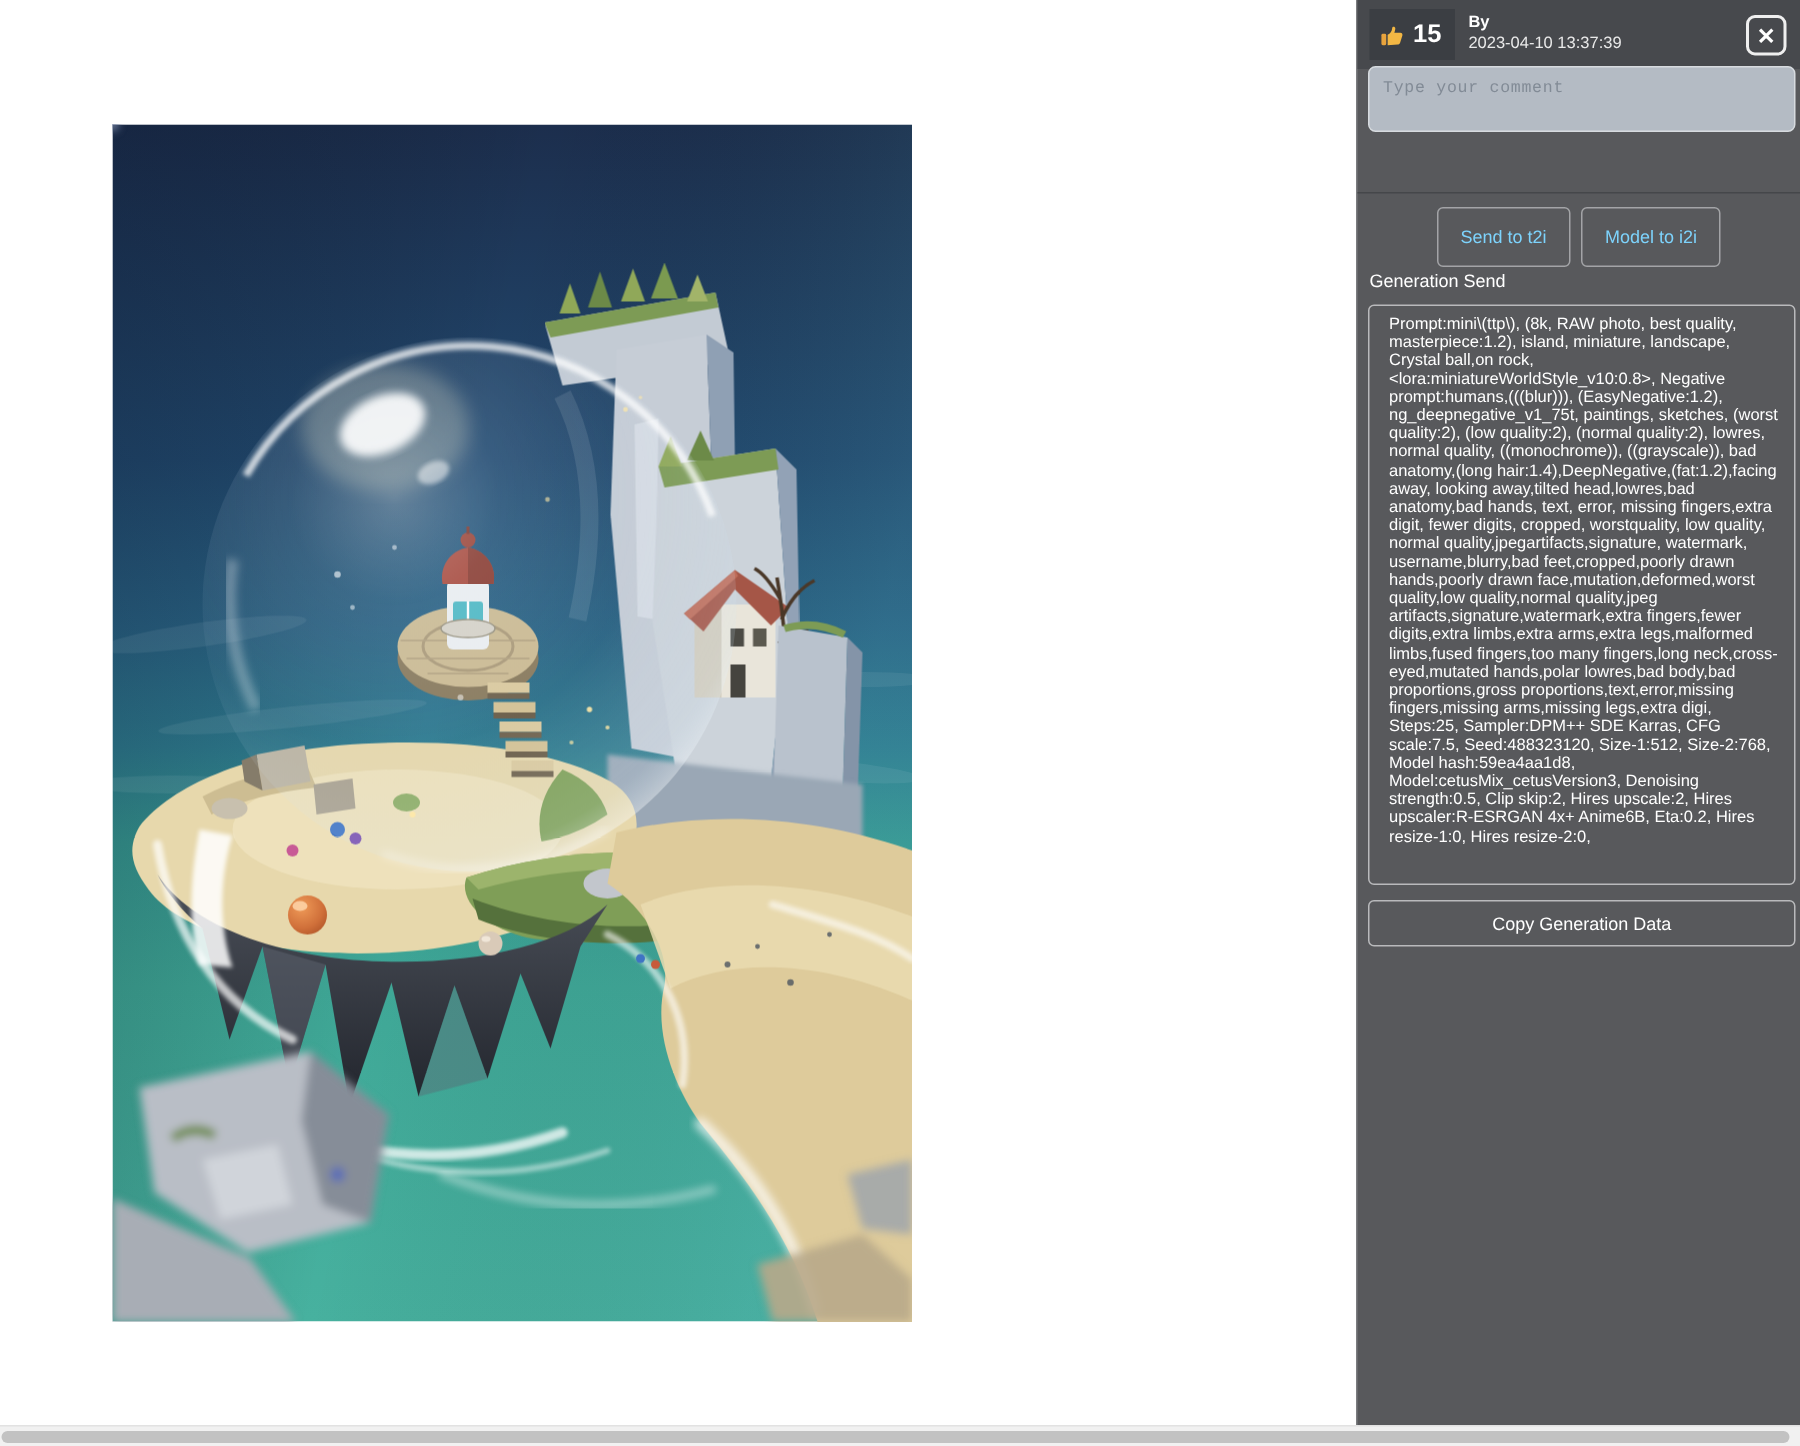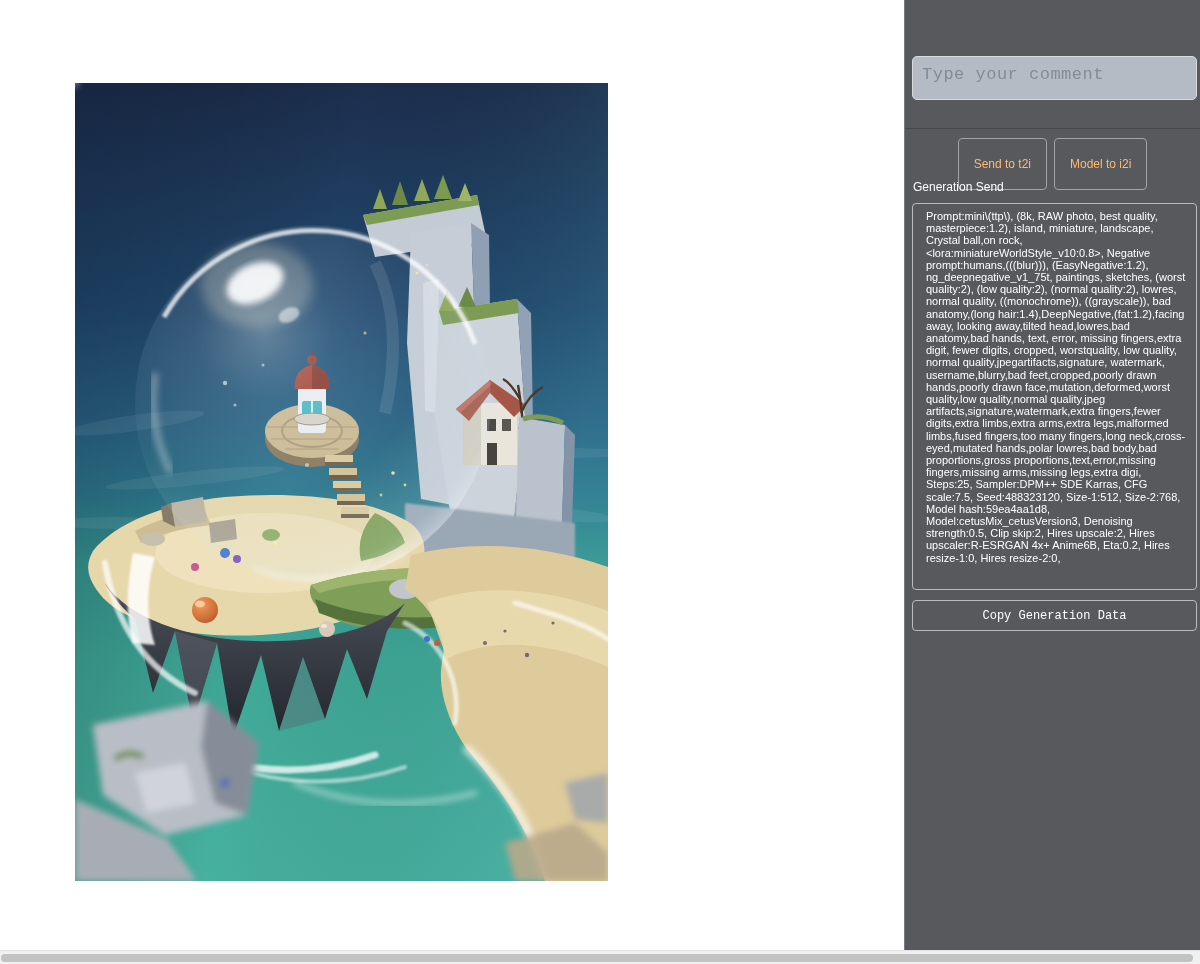--- a/index.html
+++ b/index.html
@@ -14,31 +14,31 @@
   
   .sidebar { position:absolute; left:904px; top:0; width:296px; height:950px; background:#58595c; border-left:1px solid #7b7c7f; }
   .panel-header { position:absolute; left:0; top:0; width:100%; height:46px; background:#47494d; display:flex; align-items:center; padding:0 8px; }
   .like-badge { background:#3b3e43; height:34px; display:flex; align-items:center; gap:5px; padding:0 9px 0 7px; }
   .like-count { color:#fff; font-size:17px; font-weight:bold; }
   .byline { margin-left:9px; display:flex; flex-direction:column; justify-content:center; line-height:1.25; }
   .by-label { color:#fff; font-size:11px; font-weight:bold; }
   .timestamp { color:#e9e9e9; font-size:11px; }
   .close-btn { position:absolute; right:9px; top:10px; width:27px; height:27px; border:2px solid #efefef; border-radius:6px; background:transparent; color:#fff; font-size:15px; font-weight:bold; display:flex; align-items:center; justify-content:center; cursor:pointer; }
 
-  .comment-input { position:absolute; left:7px; top:56px; width:285px; height:44px; background:#b4bbc4; border:1px solid #d7dbdf; border-radius:5px; resize:none; padding:8px 9px; font-family:"Liberation Mono", monospace; font-size:17px; color:#2e3338; }
+  .comment-input { position:absolute; left:7px; top:44px; width:285px; height:44px; background:#b4bbc4; border:1px solid #d7dbdf; border-radius:5px; resize:none; padding:8px 9px; font-family:"Liberation Mono", monospace; font-size:11px; color:#2e3338; }
   .comment-input::placeholder { color:#828b96; letter-spacing:0.5px; }
 
   .divider { position:absolute; left:0; top:128px; width:100%; height:0; border-top:1px solid #45474a; }
 
   .actions-row { position:absolute; left:0; top:138px; width:100%; display:flex; justify-content:center; gap:7px; }
-  .action-btn { height:52px; padding:0 15px; background:transparent; border:1px solid #a3a4a7; border-radius:4px; color:#fdba74; font-size:12px; font-family:"Liberation Sans", sans-serif; display:flex; align-items:center; cursor:pointer;text-align:center; }
+  .action-btn { height:40px; padding:0 15px; background:transparent; border:1px solid #a3a4a7; border-radius:4px; color:#7dd3fc; font-size:12px; font-family:"Liberation Sans", sans-serif; display:flex; align-items:center; cursor:pointer;text-align:center; }
 
   .gen-label { position:absolute; left:8px; top:180px; color:#fff; font-size:12px; }
   .gen-box { position:absolute; left:7px; top:203px; width:285px; height:387px; border:1px solid #b9babc; border-radius:4px; padding:6px 9px 4px 13px; color:#fff; font-size:11px; line-height:12.2px; overflow:hidden; word-wrap:break-word; }
-  .copy-btn { position:absolute; left:7px; top:600px; width:285px; height:31px; background:transparent; border:1px solid #b9babc; border-radius:4px; color:#fff; font-size:12px; font-family:Liberation Mono, monospace; cursor:pointer; }
+  .copy-btn { position:absolute; left:7px; top:600px; width:285px; height:31px; background:transparent; border:1px solid #b9babc; border-radius:4px; color:#fff; font-size:12px; font-family:Liberation Sans, sans-serif; cursor:pointer; }
 
   
   .hscroll-track { position:absolute; left:0; top:950px; width:1200px; height:14px; background:#f1f1f1; border-top:1px solid #e2e2e2; }
   .hscroll-thumb { position:absolute; left:1px; top:3px; width:1192px; height:8px; background:#c2c2c2; border-radius:4px; }
 </style>
 </head>
 <body>
 
 <div class="screen">
 
@@ -274,20 +274,36 @@
           <circle cx="342" cy="190" r="1.6" opacity="0.7"></circle>
           <circle cx="352" cy="182" r="1.2" opacity="0.6"></circle>
           <circle cx="200" cy="460" r="2" opacity="0.9"></circle>
         </g>
       </svg>
     </div>
   </div>
 
   <div class="sidebar">
 
+    <div class="panel-header">
+      <div class="like-badge">
+        <svg width="17" height="17" viewBox="0 0 18 18">
+          <rect x="1" y="8" width="3.4" height="8" rx="1" fill="#e8a33d"></rect>
+          <path d="M5.4,16 V8.6 c1.8,-0.8 3,-2.4 3.2,-4.6 c0.1,-1.4 2.2,-1.3 2.2,0.3 c0,1.2 -0.7,2.9 -0.7,2.9 h4.3 c1,0 1.7,0.95 1.4,1.9 l-1.6,5.2 c-0.25,0.8 -0.95,1.3 -1.75,1.3 Z" fill="#f3b744"></path>
+        </svg>
+        <span class="like-count">15</span>
+      </div>
+      <div class="byline">
+        <span class="by-label">By</span>
+        <span class="timestamp">2023-04-10 13:37:39</span>
+      </div>
+      <button class="close-btn">
+        <span>✕</span>
+      </button>
+    </div>
 
     <textarea class="comment-input" placeholder="Type your comment" style=""></textarea>
 
     <div class="divider"></div>
 
     <div class="actions-row">
       <button class="action-btn">Send to t2i</button>
       <button class="action-btn">Model to i2i</button>
     </div>
 

